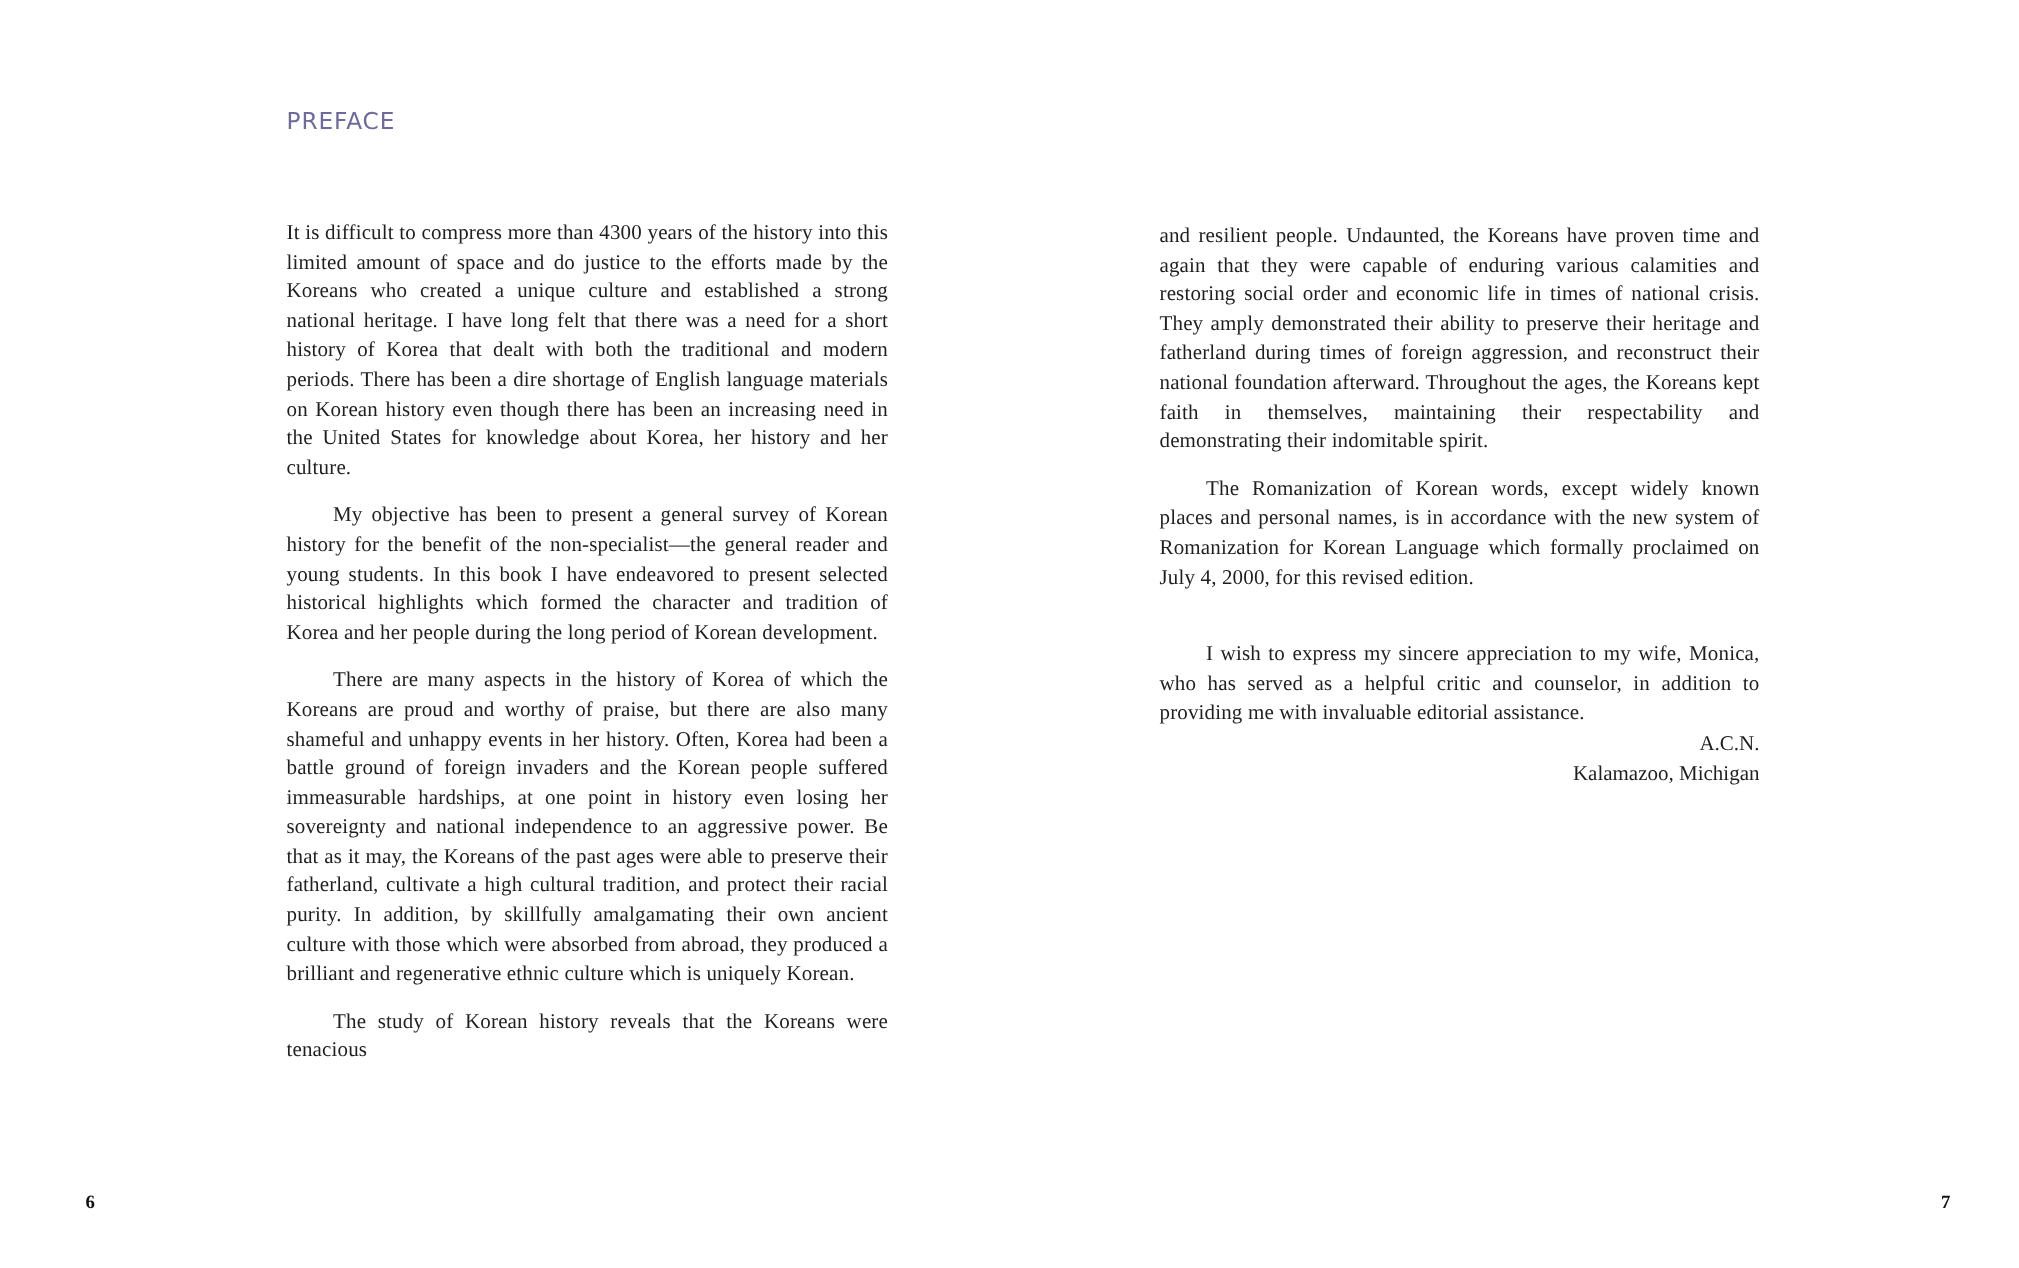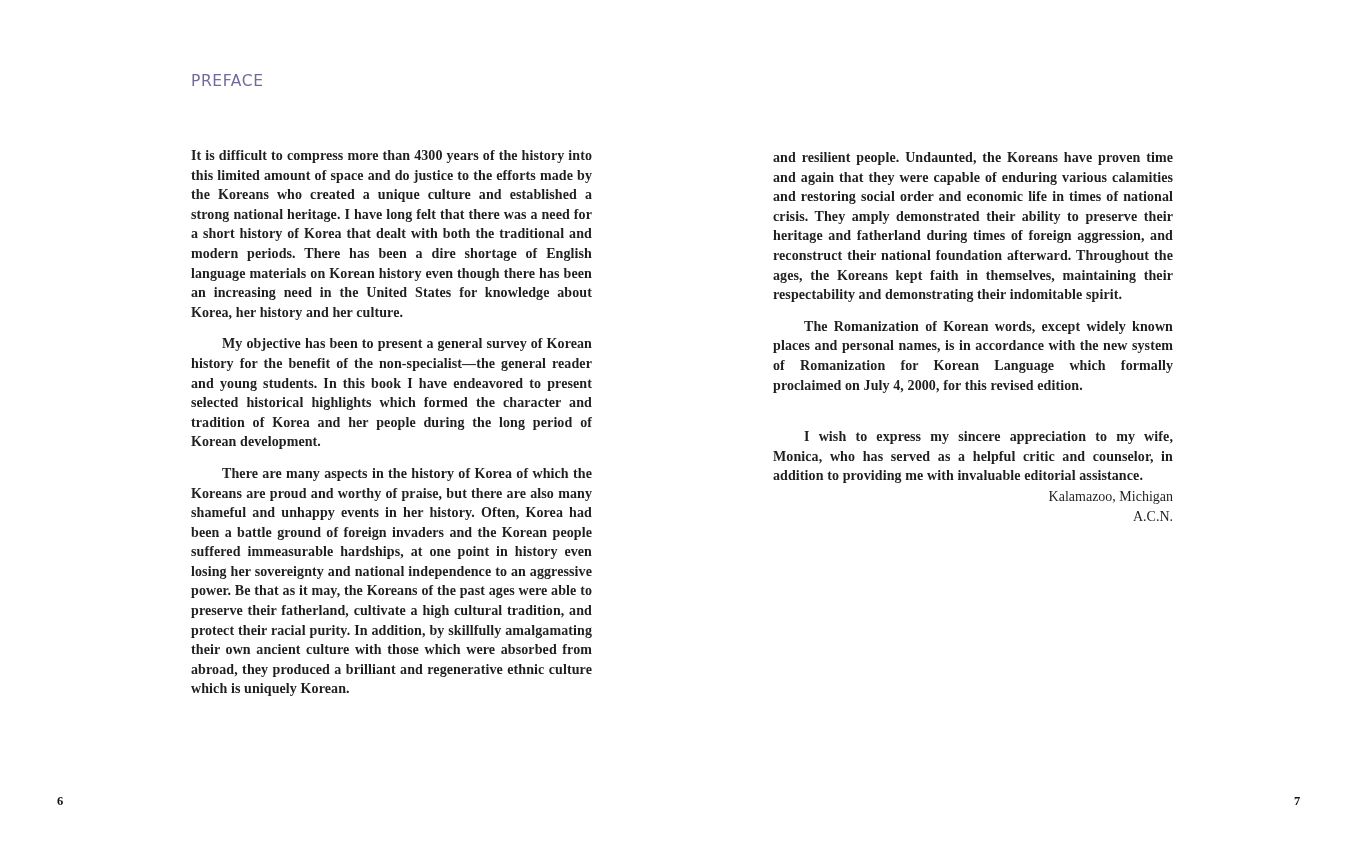--- a/index.html
+++ b/index.html
@@ -27,21 +27,20 @@
     letter-spacing: 0.6px;
     color: #6f6a9c;
   }
 
   .body-block {
     position: absolute;
     text-align: justify;
     font-size: 14px;
     line-height: 19.6px;
     letter-spacing: 0.1px;
-    font-weight: bold;
   }
   .body-left  { left: 191px; top: 146px; width: 401px; }
   .body-right { left: 82px;  top: 148px; width: 400px; } 
 
   .body-block p { margin: 0; }
   .body-block p.indent { text-indent: 31px; margin-top: 12px; }
   .body-block p.gap-above { margin-top: 32px; }
 
   .signature {
     position: absolute;
@@ -69,33 +68,34 @@
 
 <div class="spread">
 
   <div class="page page-left">
     <h1 class="preface-heading">PREFACE</h1>
 
     <div class="body-block body-left">
       <p>It is difficult to compress more than 4300 years of the history into this limited amount of space and do justice to the efforts made by the Koreans who created a unique culture and established a strong national heritage. I have long felt that there was a need for a short history of Korea that dealt with both the traditional and modern periods. There has been a dire shortage of English language materials on Korean history even though there has been an increasing need in the United States for knowledge about Korea, her history and her culture.</p>
       <p class="indent">My objective has been to present a general survey of Korean history for the benefit of the non-specialist—the general reader and young students. In this book I have endeavored to present selected historical highlights which formed the character and tradition of Korea and her people during the long period of Korean development.</p>
       <p class="indent">There are many aspects in the history of Korea of which the Koreans are proud and worthy of praise, but there are also many shameful and unhappy events in her history. Often, Korea had been a battle ground of foreign invaders and the Korean people suffered immeasurable hardships, at one point in history even losing her sovereignty and national independence to an aggressive power. Be that as it may, the Koreans of the past ages were able to preserve their fatherland, cultivate a high cultural tradition, and protect their racial purity. In addition, by skillfully amalgamating their own ancient culture with those which were absorbed from abroad, they produced a brilliant and regenerative ethnic culture which is uniquely Korean.</p>
+      <p class="indent">The study of Korean history reveals that the Koreans were tenacious</p>
     </div>
 
     <div class="page-number pn-left">6</div>
   </div>
 
   <div class="page page-right">
     <div class="body-block body-right">
       <p>and resilient people. Undaunted, the Koreans have proven time and again that they were capable of enduring various calamities and restoring social order and economic life in times of national crisis. They amply demonstrated their ability to preserve their heritage and fatherland during times of foreign aggression, and reconstruct their national foundation afterward. Throughout the ages, the Koreans kept faith in themselves, maintaining their respectability and demonstrating their indomitable spirit.</p>
       <p class="indent">The Romanization of Korean words, except widely known places and personal names, is in accordance with the new system of Romanization for Korean Language which formally proclaimed on July 4, 2000, for this revised edition.</p>
       <p class="indent gap-above">I wish to express my sincere appreciation to my wife, Monica, who has served as a helpful critic and counselor, in addition to providing me with invaluable editorial assistance.</p>
     </div>
 
     <div class="signature">
+      <div>A.C.N.</div>
       <div>Kalamazoo, Michigan</div>
-      <div>A.C.N.</div>
     </div>
 
     <div class="page-number pn-right">7</div>
   </div>
 
 </div>
 
 </body></html>

